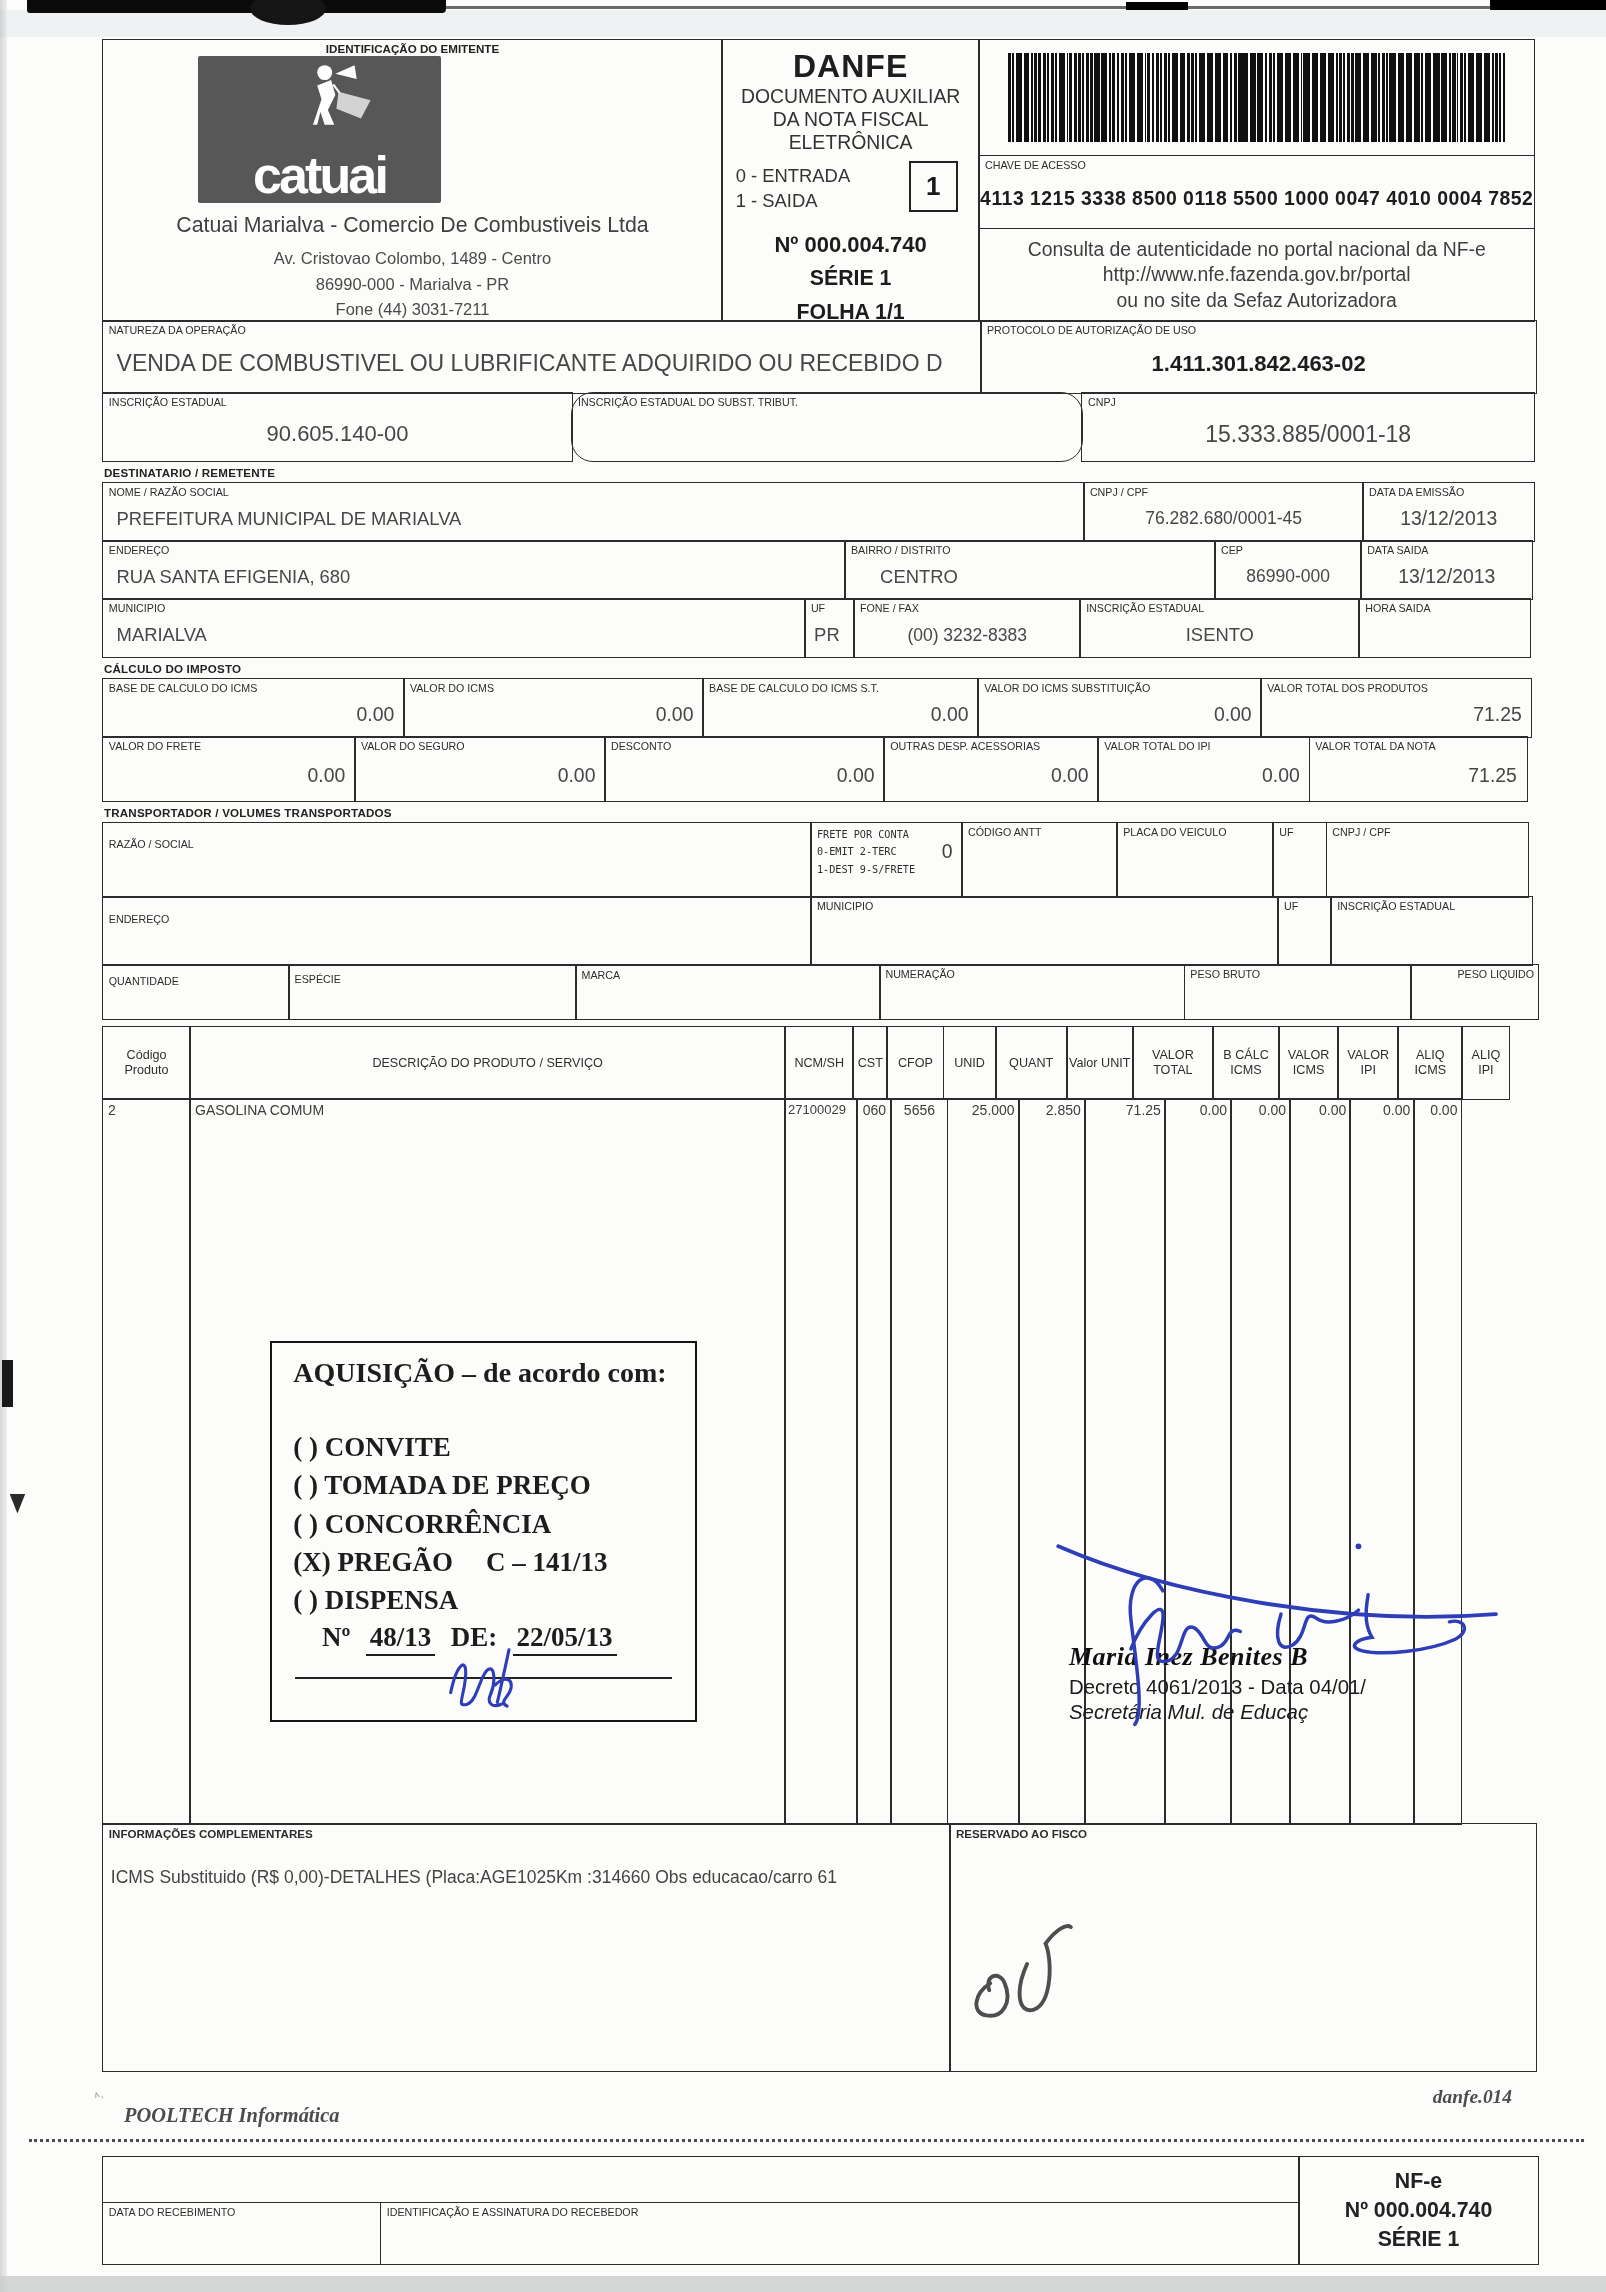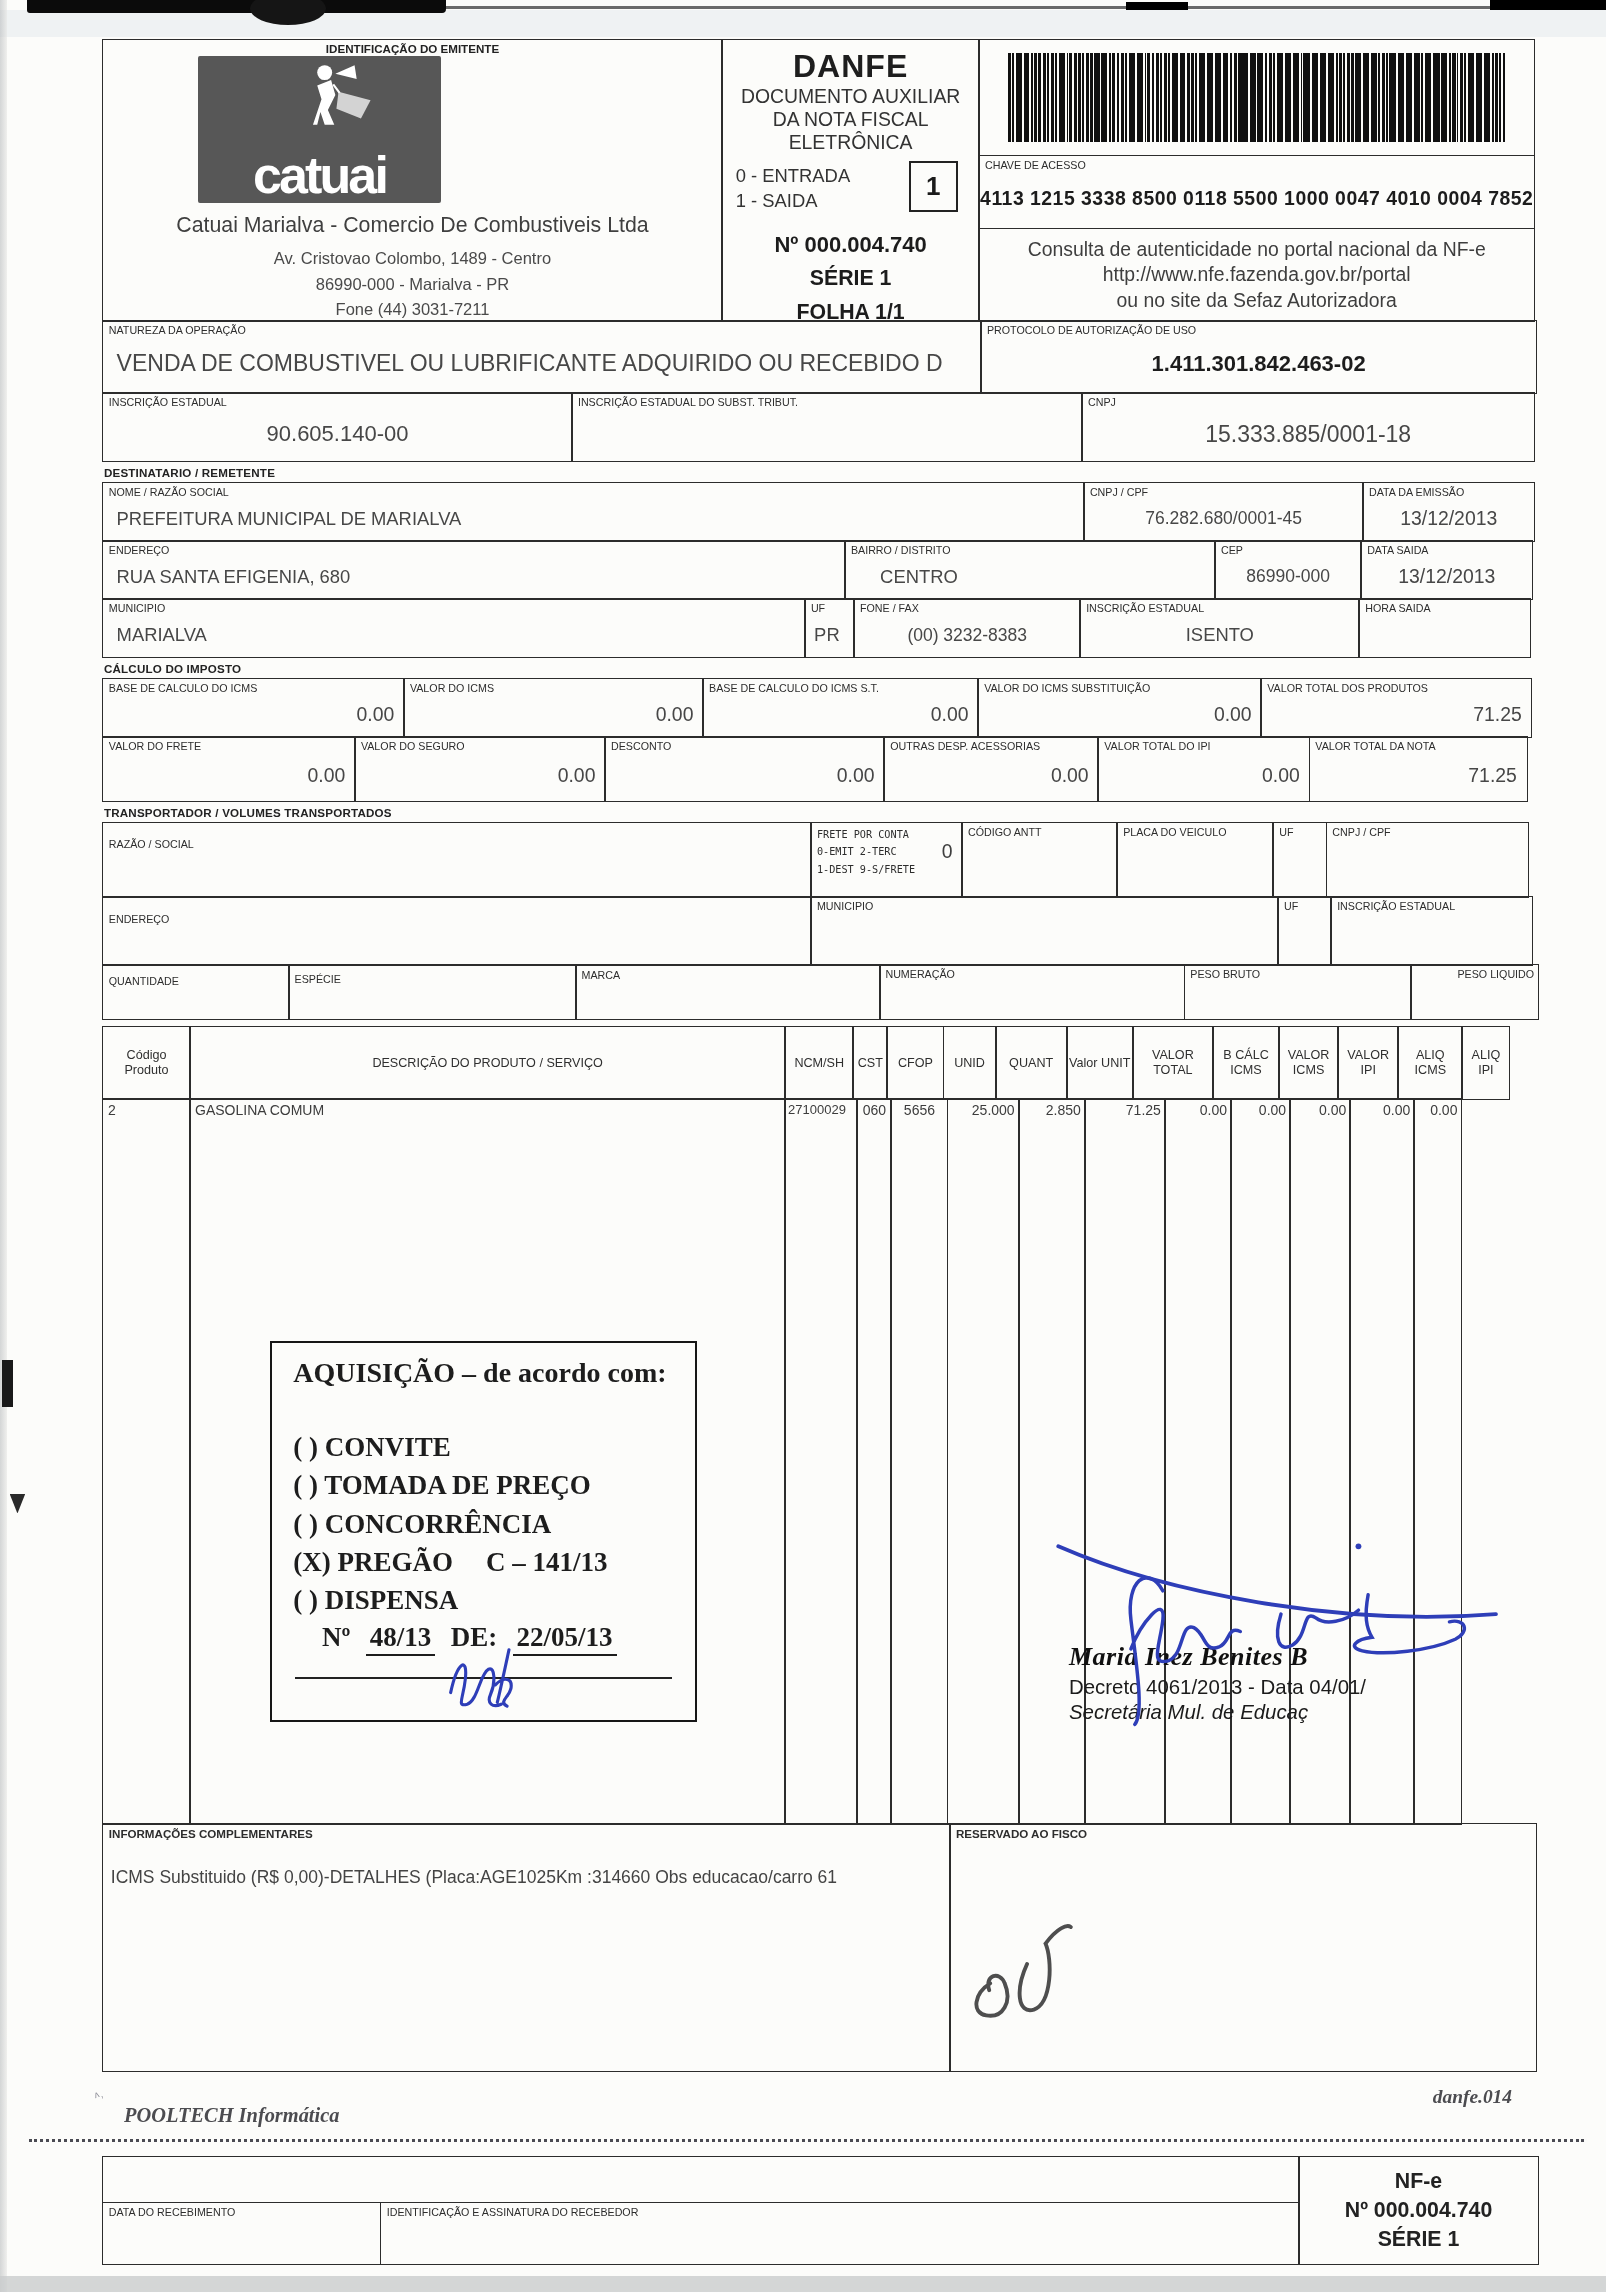--- a/index.html
+++ b/index.html
@@ -177,21 +177,21 @@
         <div class="lb">PROTOCOLO DE AUTORIZAÇÃO DE USO</div>
         <div class="val dark" style="font-size:22px;">1.411.301.842.463-02</div>
       </div>
     </div>
 
     <div class="row" style="height:70px;">
       <div class="c" style="width:471px;">
         <div class="lb">INSCRIÇÃO ESTADUAL</div>
         <div class="val" style="font-size:22px;">90.605.140-00</div>
       </div>
-      <div class="c" style="width:512px;">
+      <div class="c" style="width:512px;border-radius:22px;">
         <div class="lb">INSCRIÇÃO ESTADUAL DO SUBST. TRIBUT.</div>
         <div class="val"></div>
       </div>
       <div class="c" style="width:454px;">
         <div class="lb">CNPJ</div>
         <div class="val" style="font-size:23px;">15.333.885/0001-18</div>
       </div>
     </div>
 
     <div class="seclab">DESTINATARIO / REMETENTE</div>

